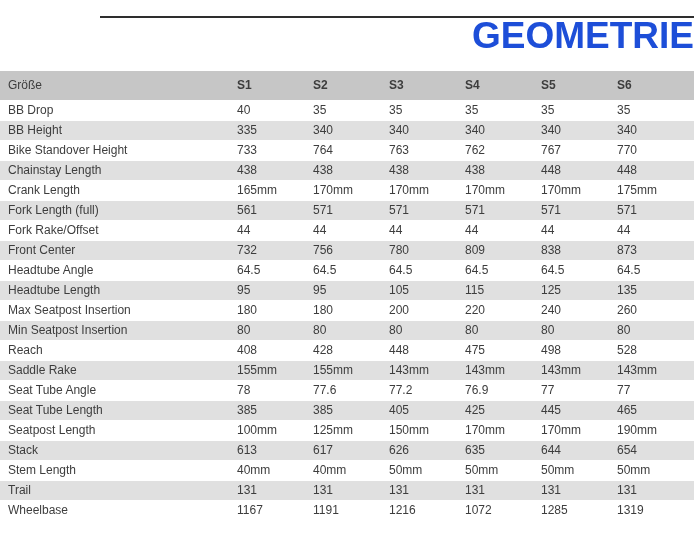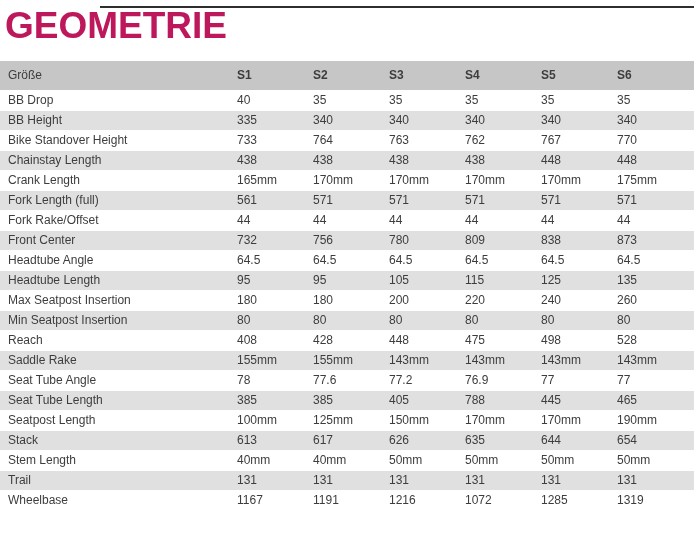--- a/index.html
+++ b/index.html
@@ -18,26 +18,27 @@
   }
   .top-line {
     position: absolute;
     top: 0;
     left: 100px;
     right: 0;
     height: 2px;
     background: #2e2e2e;
   }
   .page-title {
-    margin: 6px 0 0 5px;
+    margin: 16px 0 0 5px;
     font-size: 37px;
     line-height: 39px;
     font-weight: bold;
-    color: #be185d;
+    color: #1d4ed8;
     letter-spacing: 0px;
+    text-align: right;
   }
   table.geometry {
     width: 694px;
     margin-top: 16px;
     border-collapse: collapse;
     table-layout: fixed;
     border-bottom: 1px solid #cccccc;
   }
   table.geometry th,
   table.geometry td {
@@ -231,21 +232,21 @@
           <td>77.2</td>
           <td>76.9</td>
           <td>77</td>
           <td>77</td>
         </tr>
         <tr>
           <td class="label-cell">Seat Tube Length</td>
           <td>385</td>
           <td>385</td>
           <td>405</td>
-          <td>788</td>
+          <td>425</td>
           <td>445</td>
           <td>465</td>
         </tr>
         <tr>
           <td class="label-cell">Seatpost Length</td>
           <td>100mm</td>
           <td>125mm</td>
           <td>150mm</td>
           <td>170mm</td>
           <td>170mm</td>

